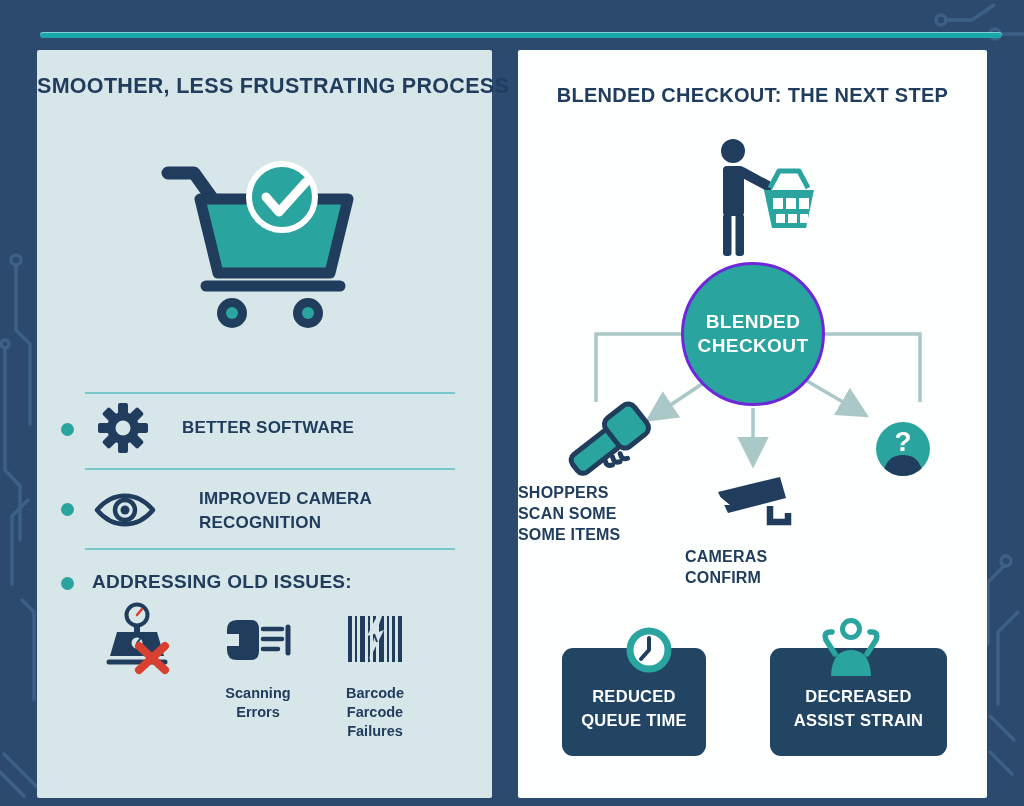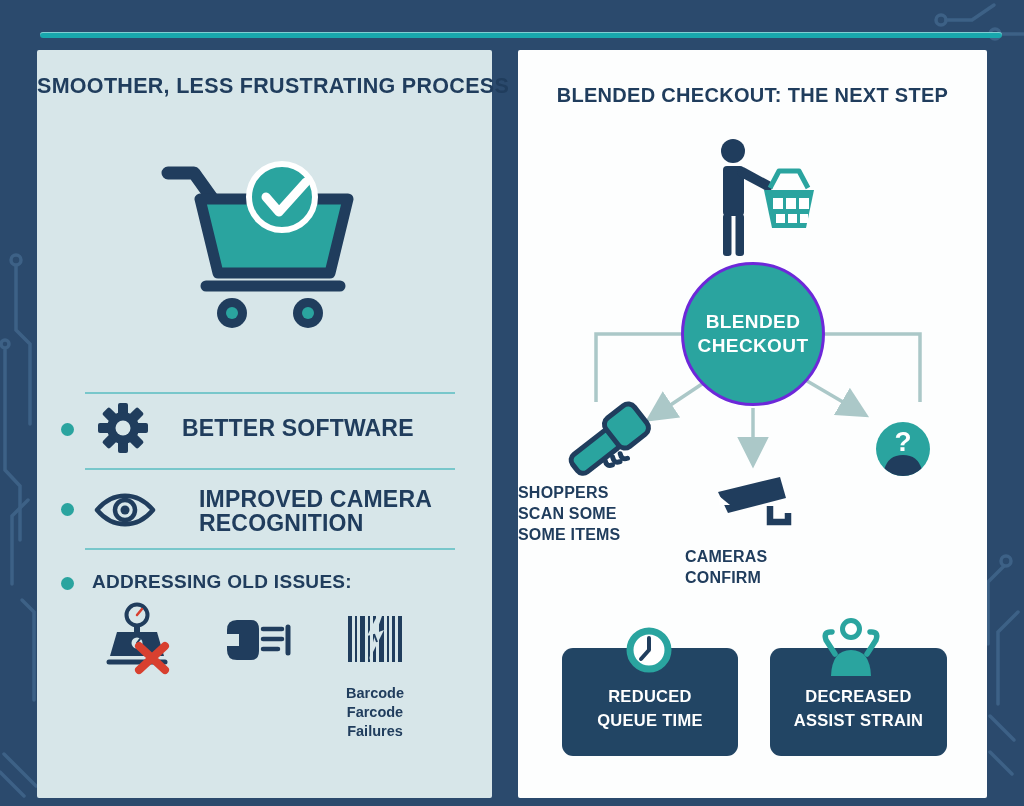--- a/index.html
+++ b/index.html
@@ -17,21 +17,21 @@
   .panel{position:absolute;top:50px;height:748px;z-index:1;border-radius:2px;}
   #leftPanel{left:37px;width:455px;background:var(--panelL);}
   #rightPanel{left:518px;width:469px;background:var(--panelR);}
   .ttl{position:absolute;left:0;width:100%;text-align:center;color:var(--ink);
     letter-spacing:.3px;white-space:nowrap;}
   #leftTitle{top:24px;font-size:21.5px;}
   #rightTitle{top:34px;font-size:20px;}
   .divider{position:absolute;left:48px;width:370px;height:2px;
     background:var(--tealLine);opacity:.5;}
   .dot{position:absolute;width:13px;height:13px;border-radius:50%;background:var(--teal);}
-  .featLabel{position:absolute;color:var(--ink);font-size:23px;line-height:24px;
+  .featLabel{position:absolute;color:var(--ink);font-size:17px;line-height:24px;
     letter-spacing:.2px;white-space:pre-line;}
   .issuesHead{position:absolute;color:var(--ink);font-size:19px;letter-spacing:.3px;}
   .issueLabel{position:absolute;width:130px;text-align:center;color:var(--ink);
     font-size:14.5px;line-height:19px;white-space:pre-line;}
   .hub{position:absolute;left:163px;top:212px;width:144px;height:144px;
     box-sizing:border-box;border-radius:50%;background:var(--teal);
     border:3px solid #6d28d9;display:flex;align-items:center;justify-content:center;
     text-align:center;color:#fff;font-size:19px;line-height:1.25;letter-spacing:.4px;
     white-space:pre-line;z-index:3;}
   .branchLabel{position:absolute;text-align:left;color:var(--ink);font-size:16px;
@@ -149,20 +149,22 @@
         <rect x="27" y="4" width="3" height="46"></rect>
           <rect x="33" y="4" width="5" height="46"></rect>
         <rect x="41" y="4" width="2" height="46"></rect>
           <rect x="46" y="4" width="3" height="46"></rect>
         <rect x="52" y="4" width="4" height="46"></rect>
       </g>
       <path d="M31 4 L21 24 L29 22 L23 48 L38 18 L30 21 L36 4 Z" class="f-panel"></path>
       <path d="M28 22 L31 30" class="f-none s-navy" stroke-width="2"></path>
     </svg>
 
+    <div class="issueLabel" style="left:156px;top:634px">Scanning
+Errors</div>
     <div class="issueLabel" style="left:273px;top:634px">Barcode
 Farcode
 Failures</div>
   </div>
 
   <div class="panel" id="rightPanel">
     <div class="ttl" id="rightTitle">BLENDED CHECKOUT: THE NEXT STEP</div>
 
     <svg class="absIcon" style="left:0;top:0;z-index:2" width="469" height="748" viewBox="0 0 469 748">
       <defs>
@@ -222,21 +224,21 @@
       <text x="29" y="31" text-anchor="middle" font-size="28" font-weight="bold" font-family="Liberation Sans, sans-serif" class="f-white">?</text>
       <path d="M10 50 Q14 35 29 35 Q44 35 48 50 L48 62 H10 Z" class="f-navy" clip-path="url(#staffClip)"></path>
     </svg>
 
     <div class="branchLabel" style="left:0;top:432px;width:165px">SHOPPERS
 SCAN SOME
 SOME ITEMS</div>
     <div class="branchLabel" style="left:167px;top:496px;width:160px">CAMERAS
 CONFIRM</div>
 
-    <div class="benefitBox" style="left:44px;width:176px">REDUCED
+    <div class="benefitBox" style="left:44px;width:144px">REDUCED
 QUEUE TIME</div>
     <div class="benefitBox" style="left:252px;width:177px">DECREASED
 ASSIST STRAIN</div>
 
     <svg class="absIcon" style="left:108px;top:577px" width="46" height="46" viewBox="0 0 46 46">
       <circle cx="23" cy="23" r="19" class="f-white s-teal" stroke-width="7"></circle>
       <path d="M23 23 V11 M23 23 L15 32" class="f-none s-navy" stroke-width="4" stroke-linecap="round"></path>
     </svg>
     <svg class="absIcon" style="left:300px;top:566px" width="66" height="60" viewBox="0 0 66 60">
       <circle cx="33" cy="13" r="8.5" class="f-white s-teal" stroke-width="5"></circle>

